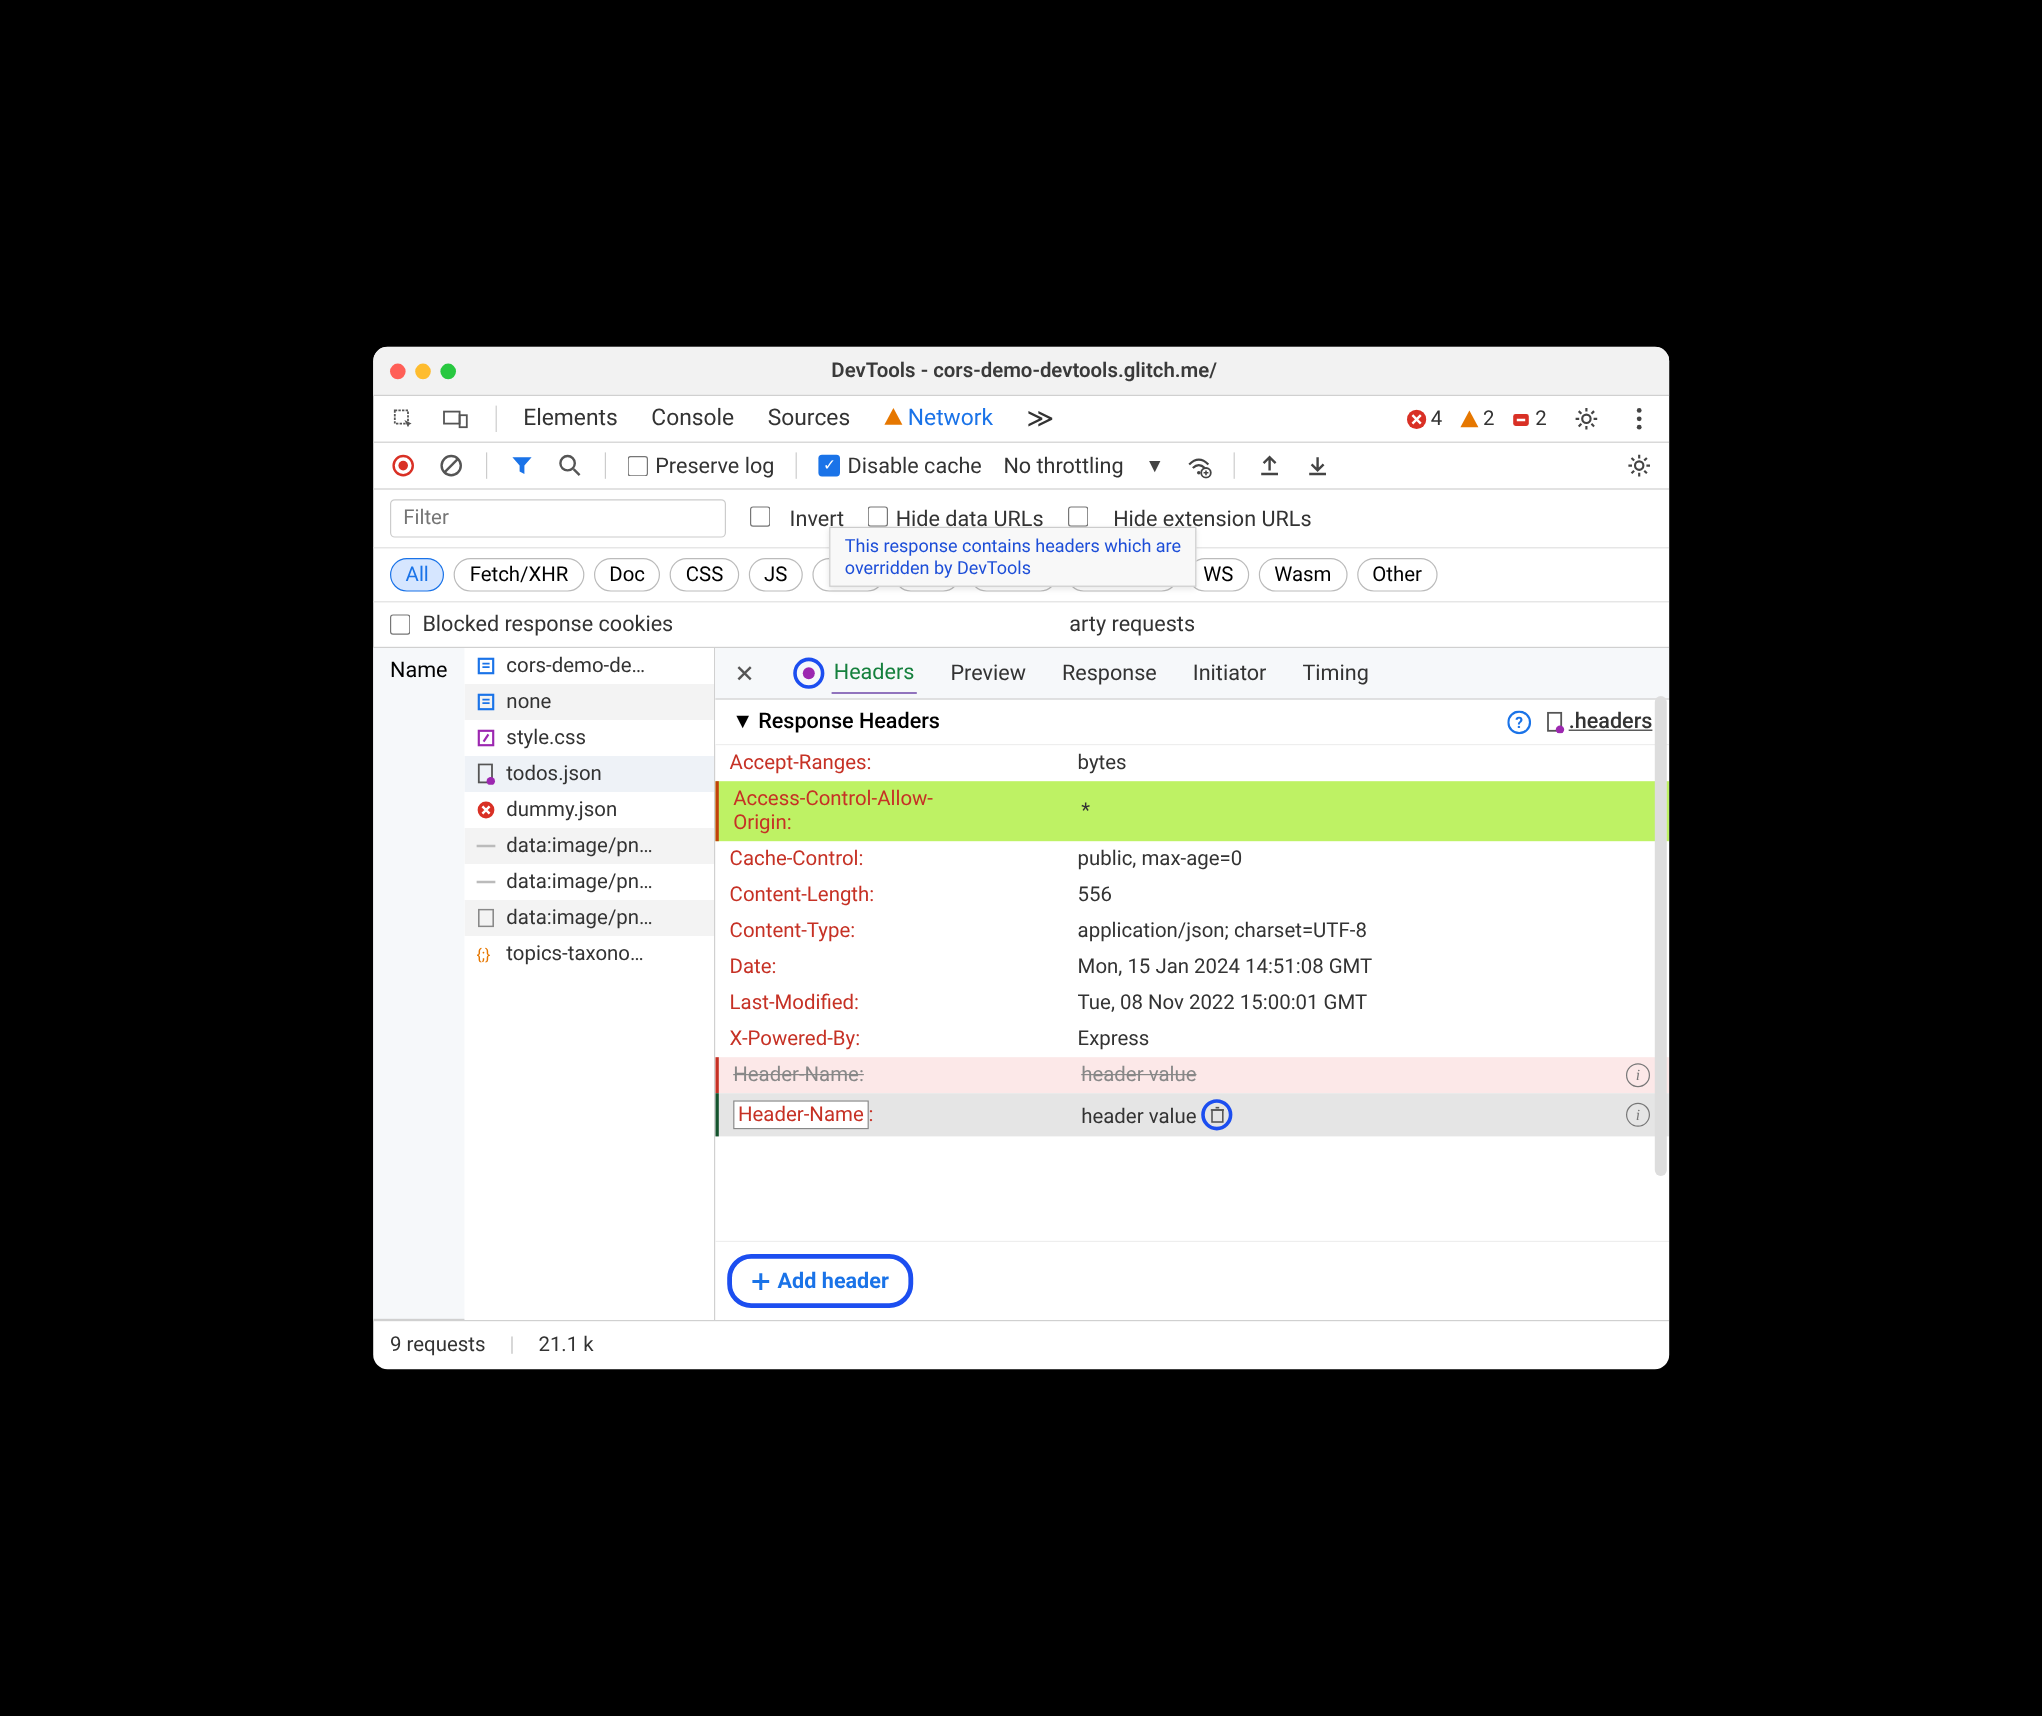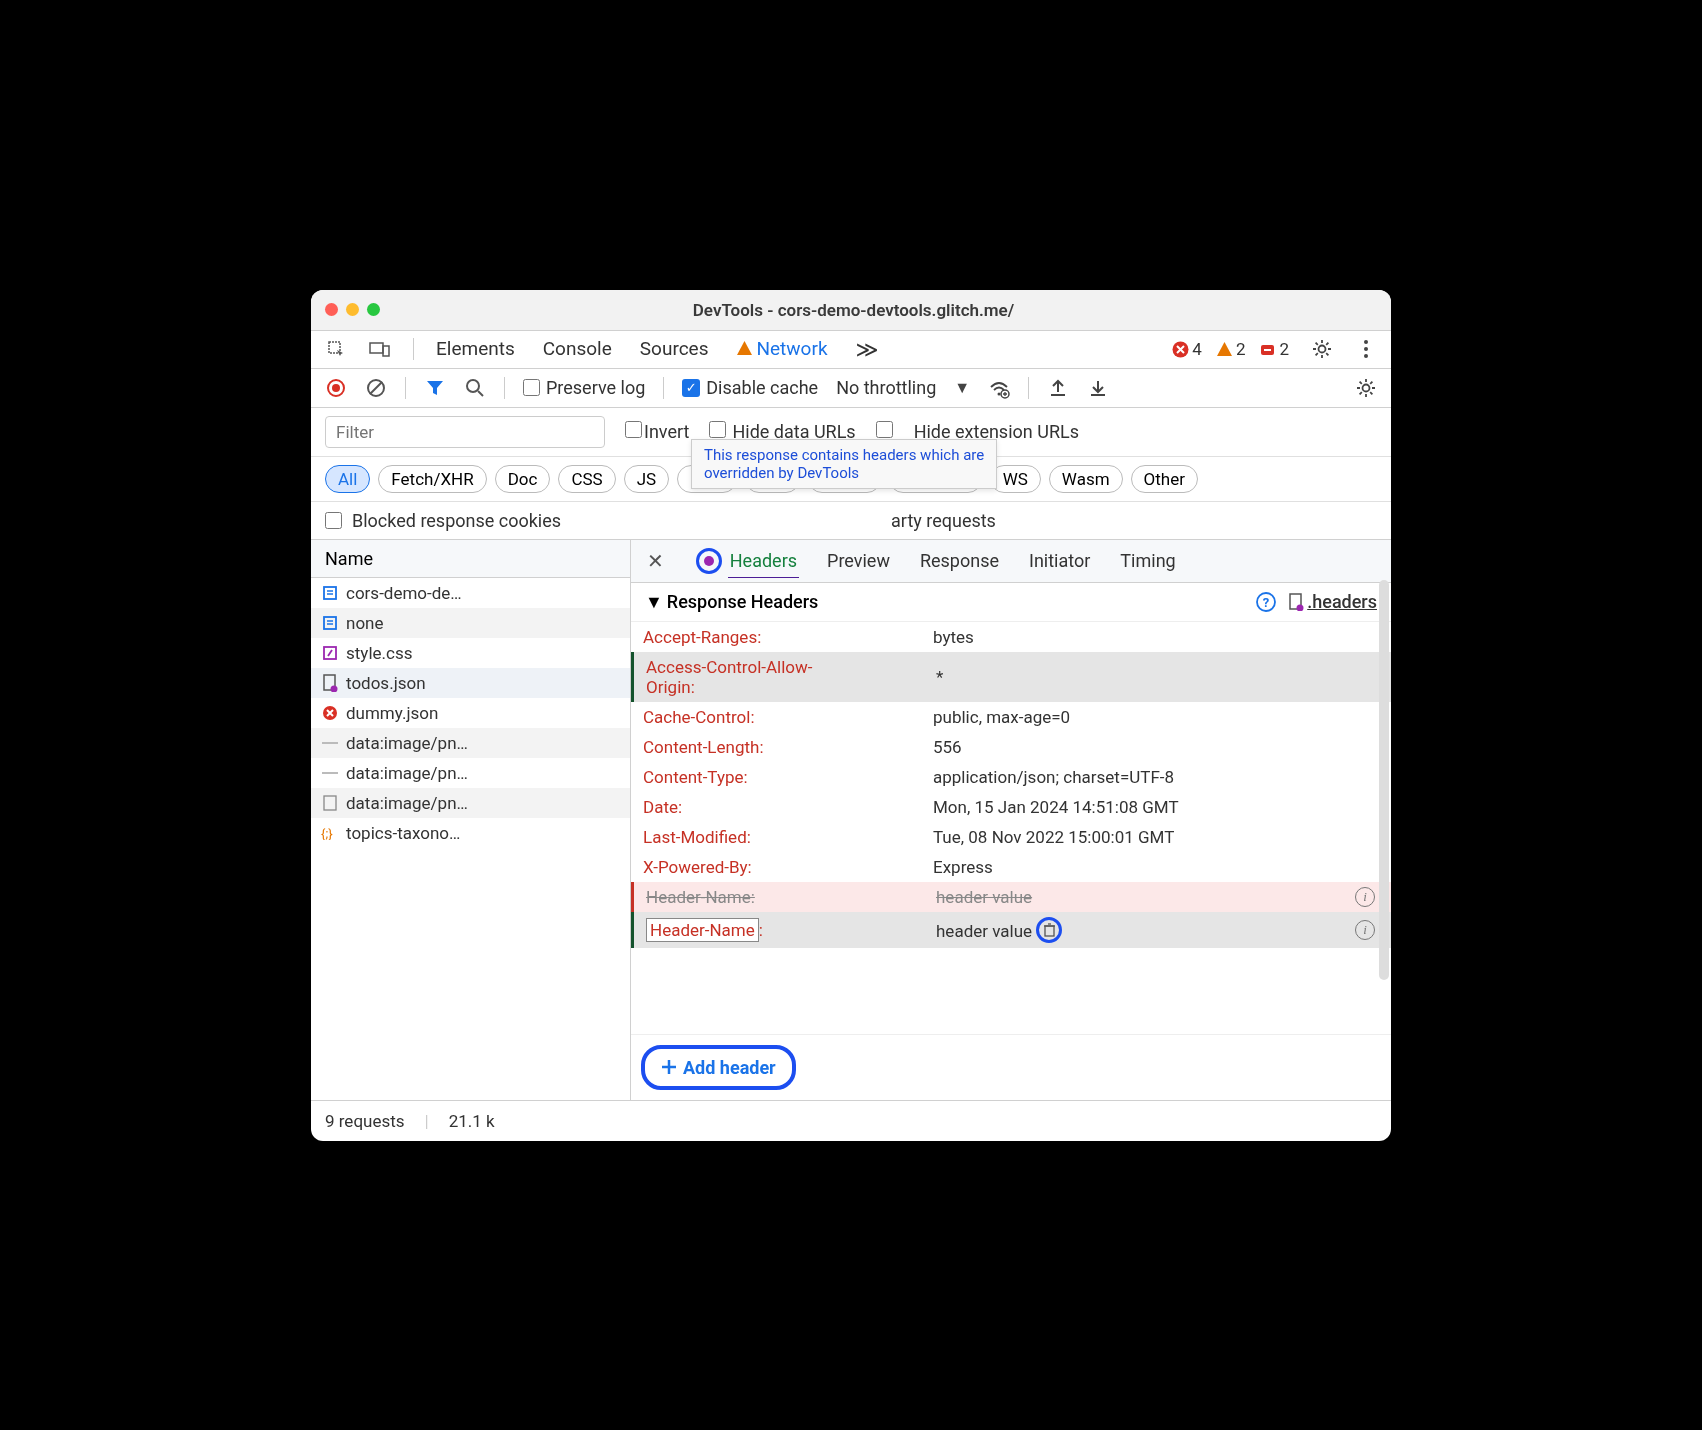--- a/index.html
+++ b/index.html
@@ -22,21 +22,21 @@
 .toolbar label{font-size:18px;color:#333;display:flex;align-items:center;gap:6px}
 .cbblue{width:18px;height:18px;background:#1a73e8;border-radius:3px;display:inline-flex;align-items:center;justify-content:center;color:#fff;font-size:13px}
 .filterbar{display:flex;align-items:center;padding:8px 14px;gap:20px;border-bottom:1px solid #e0e0e0}
 .filterinput{width:280px;padding:5px 10px;font-size:17px;border:1px solid #ccc;border-radius:4px;color:#888}
 .chips{display:flex;gap:8px;padding:8px 14px;border-bottom:1px solid #e0e0e0;flex-wrap:wrap;position:relative}
 .chip{padding:3px 12px;font-size:17px;border:1px solid #bbb;border-radius:16px;background:#fff;cursor:pointer}
 .chip.act{background:#d6e6ff;border-color:#1a73e8;color:#1a73e8}
 .tooltip{position:absolute;top:-18px;left:380px;background:#f8f8f8;border:1px solid #ccc;padding:6px 12px;font-size:15px;color:#1d4ed8;z-index:10;box-shadow:0 2px 5px rgba(0,0,0,.1)}
 .blockedrow{display:flex;align-items:center;padding:8px 14px;gap:10px;border-bottom:1px solid #d0d0d0;font-size:18px;color:#333}
 .main{display:flex;height:560px}
-.left{width:320px;border-right:1px solid #d0d0d0;display:flex;flex-direction:column}
+.left{width:285px;border-right:1px solid #d0d0d0;display:flex;flex-direction:row}
 .namehdr{padding:8px 14px;font-size:18px;border-bottom:1px solid #d0d0d0;background:#f6f8fa}
 .reqlist{flex:1;overflow:auto}
 .req{display:flex;align-items:center;gap:8px;padding:5px 10px;font-size:17px;color:#333;cursor:pointer;white-space:nowrap;overflow:hidden}
 .req.sel{background:#eef2f7}
 .req.sel2{background:#f3f3f3}
 .reqico{width:17px;height:17px;flex-shrink:0;display:inline-flex;align-items:center;justify-content:center}
 .right{flex:1;display:flex;flex-direction:column;overflow:hidden;position:relative}
 .ptabs{display:flex;align-items:center;padding:4px 10px;gap:26px;border-bottom:1px solid #d0d0d0;background:#f6f8fa;position:relative}
 .ptab{font-size:18px;color:#333;cursor:pointer;padding:6px 2px}
 .ptab.act{color:#15803d;border-bottom:1px solid #4c1d95}
@@ -44,21 +44,21 @@
 .circlemark{width:26px;height:26px;border:3px solid #1c4ef0;border-radius:50%;display:inline-flex;align-items:center;justify-content:center}
 .dot-purple{width:10px;height:10px;border-radius:50%;background:#9c27b0}
 .hdrsec{padding:8px 14px;font-size:18px;font-weight:500;background:#fff;display:flex;align-items:center;justify-content:space-between;border-bottom:1px solid #eee}
 .hdrsec-left{display:flex;align-items:center;gap:4px}
 .hdrsec-right{display:flex;align-items:center;gap:12px}
 .headerslink{text-decoration:underline;color:#333}
 .headertable{flex:1;overflow:auto;font-family:"SF Mono",Menlo,Consolas,monospace;font-size:17px}
 .hrow{display:flex;padding:5px 12px;align-items:center}
 .hkey{width:290px;color:#c63125;flex-shrink:0}
 .hval{flex:1;color:#333}
-.hrow.ov{background:#e5e5e5;border-left:3px solid #14532d}
+.hrow.ov{background:#bef264;border-left:3px solid #c2410c}
 .hrow.rem{background:#fce8e8;border-left:3px solid #c63125}
 .hrow.rem .hkey,.hrow.rem .hval{text-decoration:line-through;color:#888}
 .hrow.edit{background:#e5e5e5;border-left:3px solid #14532d}
 .editbox{border:1px solid #888;padding:1px 3px;background:#fff}
 .info-i{width:20px;height:20px;border:1.5px solid #777;border-radius:50%;display:inline-flex;align-items:center;justify-content:center;font-size:13px;color:#777;font-family:serif;font-style:italic}
 .addhdrbox{padding:10px;border-top:1px solid #eee}
 .addhdr-btn{display:inline-flex;align-items:center;gap:6px;padding:8px 16px;border:4px solid #1c4ef0;border-radius:20px;color:#1a73e8;font-size:18px;font-weight:700;cursor:pointer;background:#fff}
 .footer{display:flex;align-items:center;padding:10px 14px;gap:20px;border-top:1px solid #d0d0d0;font-size:17px;color:#333}
 .footer .sep{color:#ccc}
 .scrollbar{position:absolute;right:2px;top:40px;width:10px;height:400px;background:#ddd;border-radius:5px}
@@ -219,21 +219,21 @@
             <line x1="15.2" y1="15.2" x2="17.4" y2="17.4"></line>
             <line x1="17.4" y1="4.6" x2="15.2" y2="6.8"></line>
             <line x1="6.8" y1="15.2" x2="4.6" y2="17.4"></line>
           </g>
         </svg>
       </span>
   </div>
 
   <div class="filterbar">
     <input class="filterinput" placeholder="Filter" style="">
-    <label style="display:flex;gap:2px;font-size:18px;color:#333">
+    <label style="display:flex;gap:16px;font-size:18px;color:#333">
         <input type="checkbox" style="width: 17px; height: 17px;">
         <span>Invert</span>
       </label>
     <label style="display:flex;gap:6px;font-size:18px;color:#333">
         <input type="checkbox" style="width: 17px; height: 17px;">
         <span>Hide data URLs</span>
       </label>
     <label style="display:flex;gap:21px;font-size:18px;color:#333">
         <input type="checkbox" style="width: 17px; height: 17px;">
         <span>Hide extension URLs</span>

